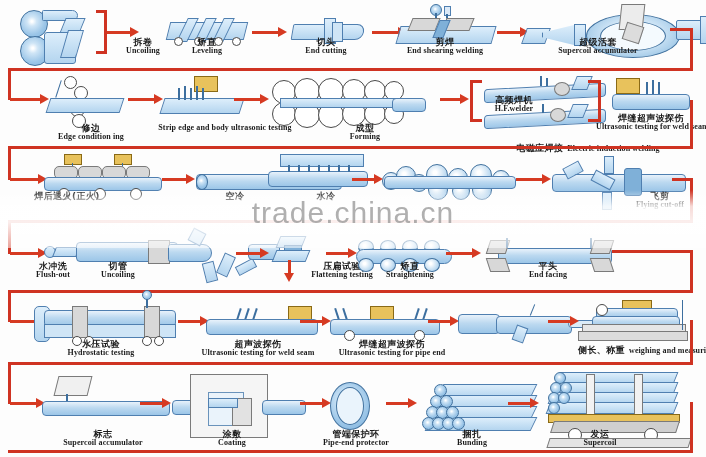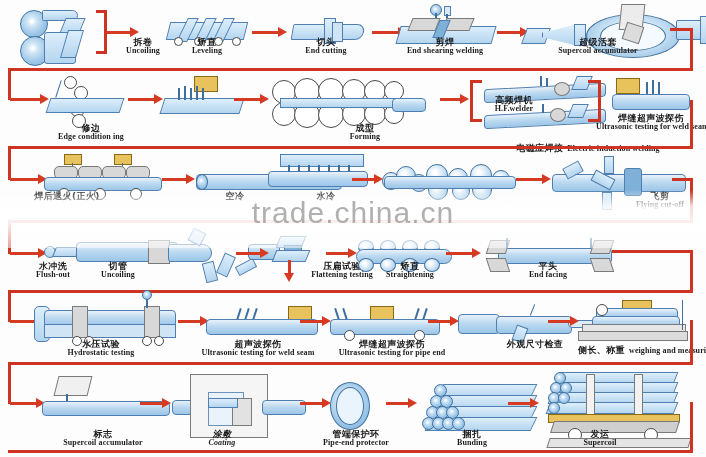--- a/index.html
+++ b/index.html
@@ -207,20 +207,21 @@
     <div class="pic" style="left:162px;top:76px;">
       <div class="ybox" style="left:32px;top:0;width:22px;height:14px;"></div>
       <div class="plate" style="left:0;top:22px;width:78px;height:14px;transform:skewX(-18deg);"></div>
       <div class="stick" style="left:16px;top:12px;width:2px;height:12px;"></div>
       <div class="stick" style="left:22px;top:10px;width:2px;height:14px;"></div>
       <div class="stick" style="left:28px;top:12px;width:2px;height:12px;"></div>
       <div class="stick" style="left:34px;top:10px;width:2px;height:14px;"></div>
       <div class="stick" style="left:40px;top:12px;width:2px;height:12px;"></div>
     </div>
     <div class="lbl" style="left:130px;top:124px;width:190px;">
+      <div class="en">Strip edge and body ultrasonic testing</div>
     </div>
 
     <div class="arrow" style="left:234px;top:98px;">
       <div class="shaft" style="width:26px;"></div>
         <div class="head" style="left:26px;"></div>
     </div>
 
     <div class="pic" style="left:272px;top:76px;">
       <div class="roller" style="left:0px;top:4px;width:22px;height:22px;"></div>
       <div class="roller" style="left:22px;top:2px;width:24px;height:24px;"></div>
@@ -558,21 +559,20 @@
 
     <div class="pic" style="left:458px;top:310px;">
       <div class="pipe" style="left:0;top:4px;width:40px;height:18px;"></div>
       <div class="pipe" style="left:38px;top:6px;width:74px;height:16px;"></div>
       <div class="pipe" style="left:110px;top:10px;width:30px;height:6px;background:#dcecf8;"></div>
       <div class="coil" style="left:138px;top:6px;width:16px;height:14px;"></div>
       <div class="plate" style="left:56px;top:16px;width:10px;height:14px;transform:rotate(20deg);"></div>
       <div class="stick" style="left:74px;top:-6px;width:1.2px;height:12px;transform:rotate(22deg);"></div>
     </div>
     <div class="lbl" style="left:440px;top:340px;width:190px;">
-      <div class="cn">外观尺寸检查</div>
     </div>
 
     <div class="arrow" style="left:548px;top:320px;">
       <div class="shaft" style="width:22px;"></div>
         <div class="head" style="left:22px;"></div>
     </div>
 
     <div class="pic" style="left:578px;top:300px;">
       <div class="ybox" style="left:44px;top:0;width:28px;height:9px;"></div>
       <div class="pipe" style="left:18px;top:8px;width:80px;height:10px;"></div>
@@ -614,21 +614,21 @@
     </div>
 
     <div class="pic" style="left:172px;top:374px;">
       <div class="pipe" style="left:0;top:26px;width:42px;height:13px;"></div>
       <div class="gbox" style="left:18px;top:0;width:76px;height:62px;background:#f5f5f5;"></div>
       <div class="gbox" style="left:36px;top:18px;width:34px;height:32px;background:#eaf3fb;border-color:#6a93bb;"></div>
       <div class="gbox" style="left:60px;top:24px;width:18px;height:26px;background:#e2e2e2;"></div>
       <div class="pipe" style="left:90px;top:26px;width:42px;height:13px;"></div>
       <div class="plate" style="left:36px;top:24px;width:28px;height:8px;"></div>
     </div>
-    <div class="lbl" style="left:182px;top:430px;width:80px;font-style:italic;">
+    <div class="lbl" style="left:192px;top:430px;width:80px;">
       <div class="cn">涂敷</div>
       <div class="en">Coating</div>
     </div>
 
     <div class="arrow" style="left:300px;top:402px;">
       <div class="shaft" style="width:22px;"></div>
         <div class="head" style="left:22px;"></div>
     </div>
 
     <div class="pic" style="left:330px;top:382px;">

